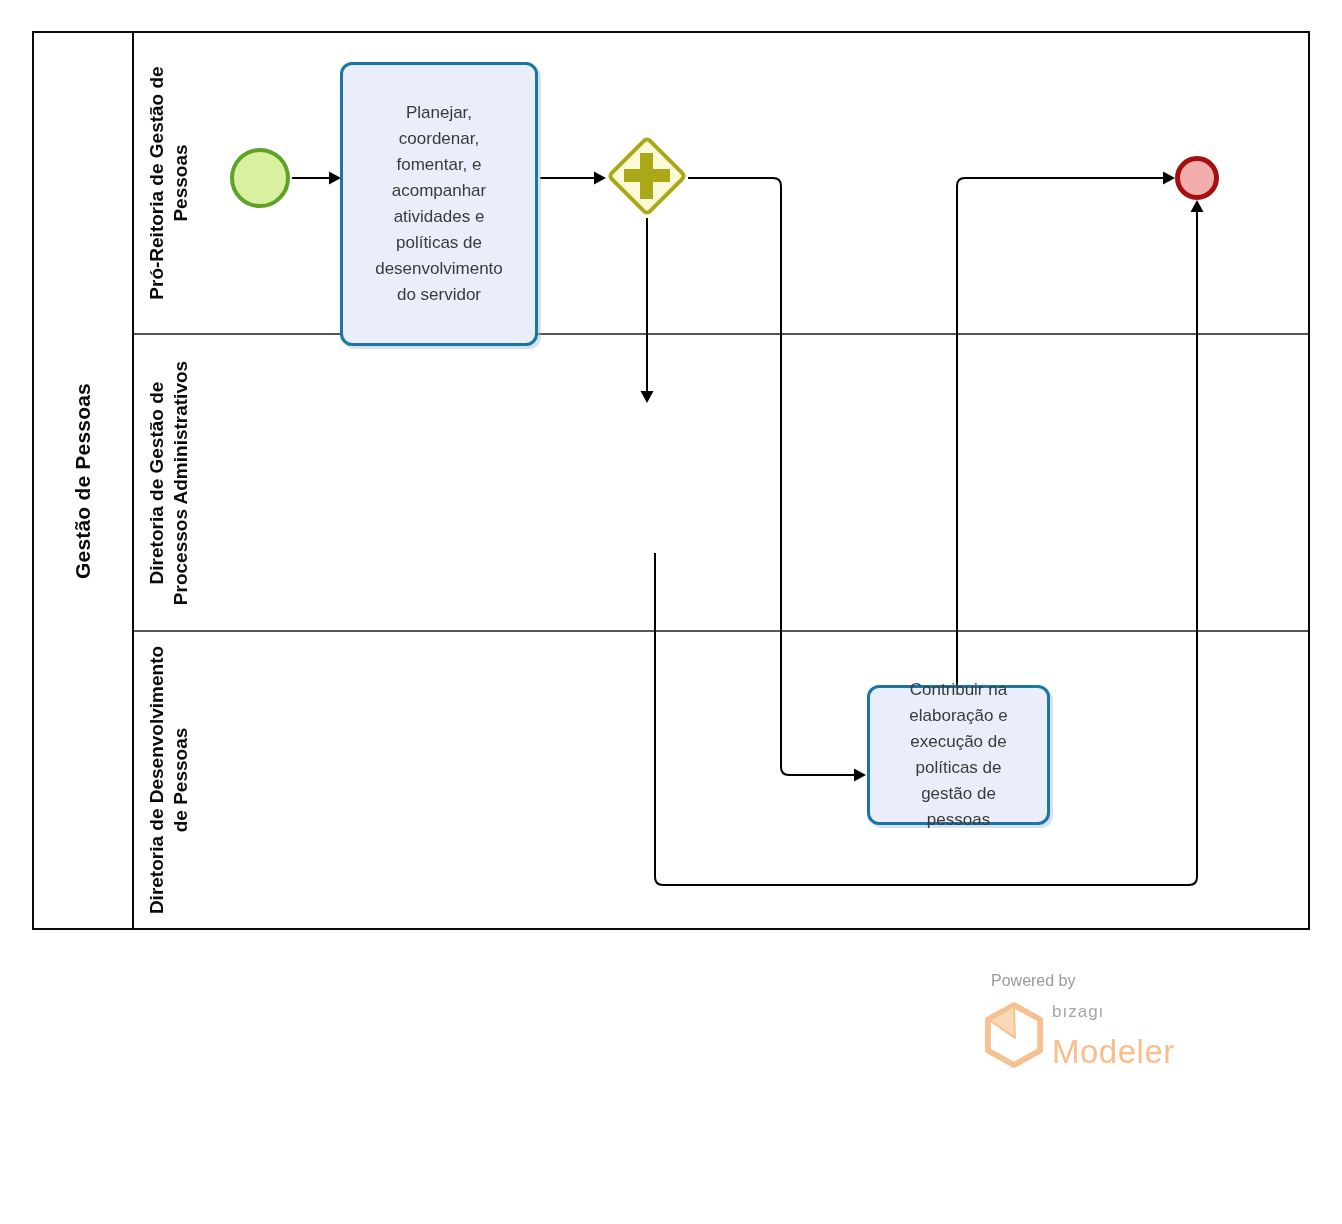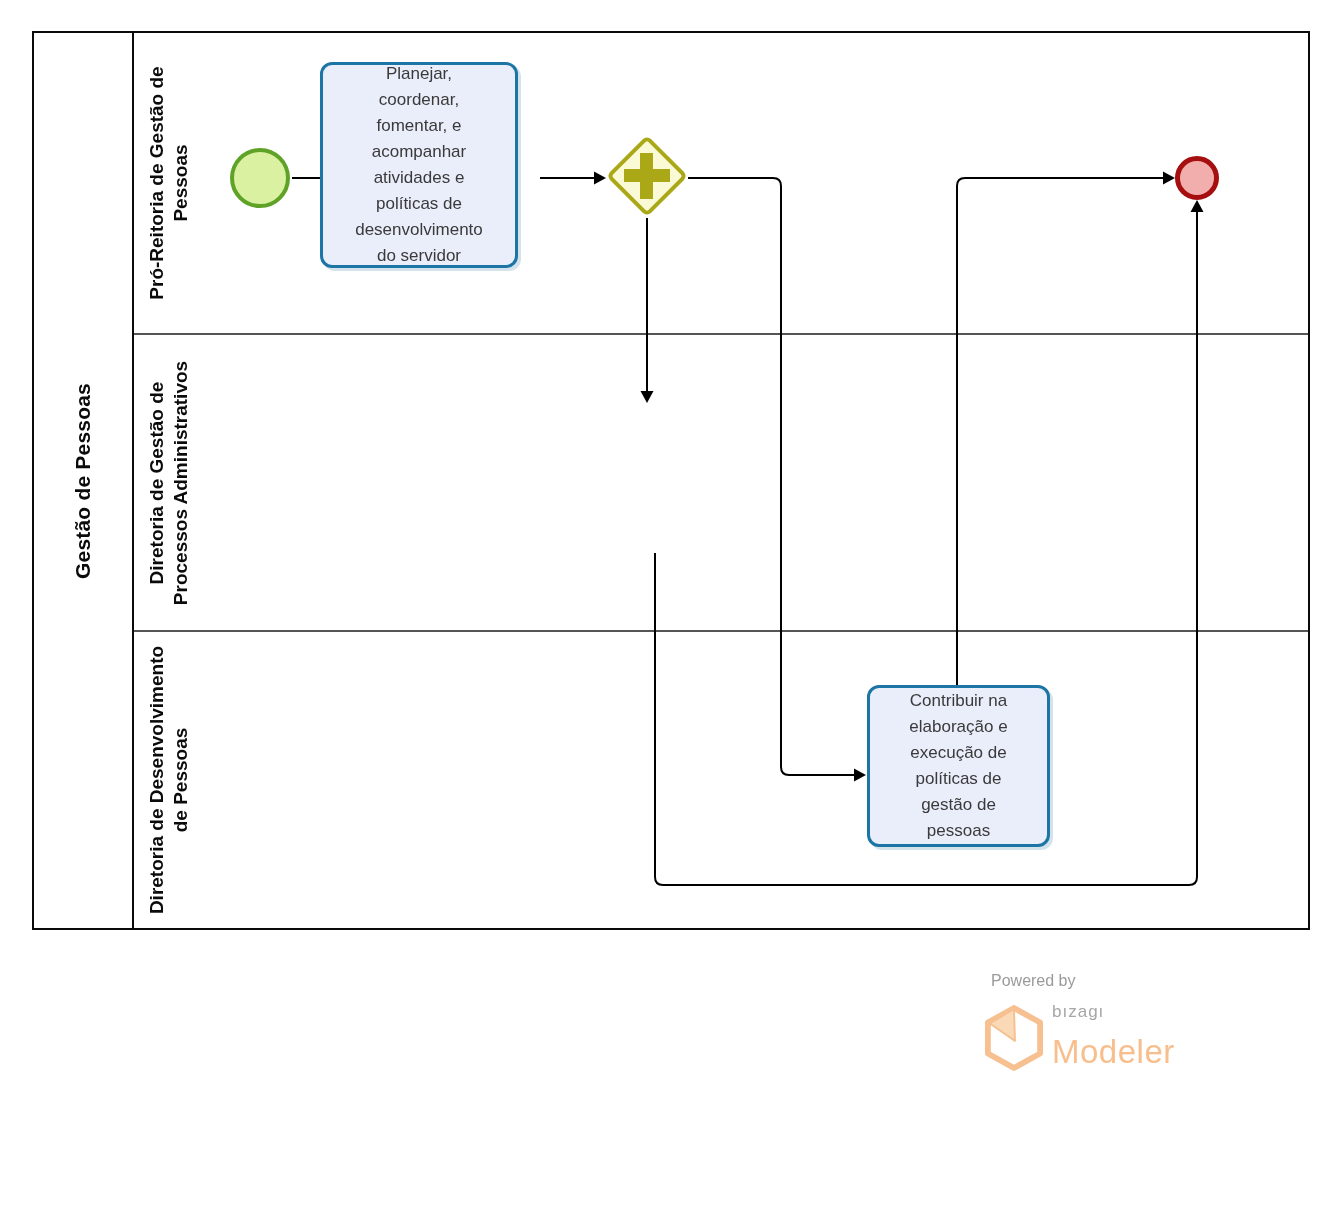--- a/index.html
+++ b/index.html
@@ -46,21 +46,21 @@
   .gw-v { left:640px; top:153px; width:13px; height:46px; }
 
   
   .connector-layer { position:absolute; left:0; top:0; pointer-events:none; }
   .flow { stroke:var(--connector); stroke-width:2; fill:none; }
   .arrowhead { fill:var(--connector); stroke:none; }
 
   
   .brand { position:absolute; left:985px; top:972px; width:270px; }
   .powered { color:#9a9a9a; font-size:16px; margin:0 0 9px 6px; }
-  .brand-row { display:flex; align-items:flex-end; gap:9px; }
+  .brand-row { display:flex; align-items:center; gap:9px; }
   .brand-col { padding-top:3px; }
   .bizagi-text { color:#a6a6a6; font-size:17px; letter-spacing:1px; }
   .modeler-text { color:var(--brand-orange); font-size:33px; letter-spacing:.5px; margin-top:11px; }
 </style>
 </head>
 <body>
 
 <div class="canvas">
 
   <div class="pool">
@@ -108,37 +108,37 @@
     <path class="flow" d="M 655 553 V 877 Q 655 885 663 885 H 1189 Q 1197 885 1197 877 V 212"></path>
     <polygon class="arrowhead" points="1197,200 1190.5,212 1203.5,212"></polygon>
 
     <path class="flow" d="M 957 685 V 186 Q 957 178 965 178 H 1163"></path>
     <polygon class="arrowhead" points="1175,178 1163,171.5 1163,184.5"></polygon>
   </svg>
 
   <div class="node-layer">
     <div class="event start-event"></div>
 
-    <div class="task" style="left:320px; top:62px; width:198px; height:206px;">
+    <div class="task" style="left:340px; top:62px; width:198px; height:284px;">
       <div class="task-label">Planejar,
 coordenar,
 fomentar, e
 acompanhar
 atividades e
 políticas de
 desenvolvimento
 do servidor</div>
     </div>
 
     <div class="gateway"></div>
     <div class="gw-bar gw-h"></div>
     <div class="gw-bar gw-v"></div>
 
 
-    <div class="task" style="left:867px; top:685px; width:183px; height:162px;">
+    <div class="task" style="left:867px; top:685px; width:183px; height:140px;">
       <div class="task-label">Contribuir na
 elaboração e
 execução de
 políticas de
 gestão de
 pessoas</div>
     </div>
 
     <div class="event end-event"></div>
   </div>

